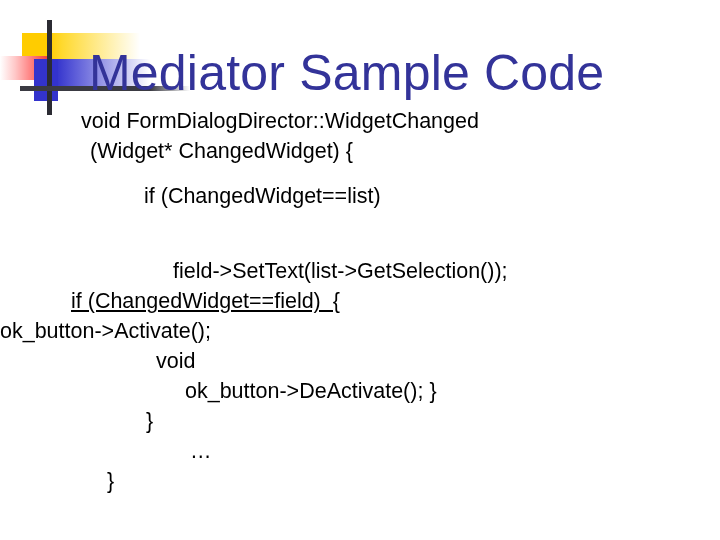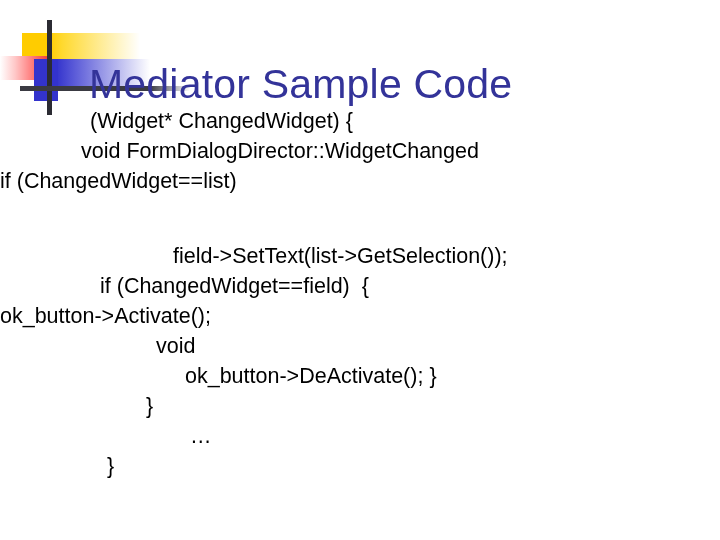--- a/index.html
+++ b/index.html
@@ -95,23 +95,23 @@
     top: 66px;
     width: 40px;
     height: 5px;
     background: linear-gradient(to right, #3A3A42, rgba(255,255,255,0));
   }
 
   
   #slide-title {
     position: absolute;
     left: 89px;
-    top: 33px;
+    top: 15px;
     width: 600px;
-    font-size: 41px;
+    font-size: 50px;
     line-height: 48px;
     font-weight: normal;
     color: #333399;
     letter-spacing: 0.2px;
     white-space: nowrap;
   }
 
   
   #code-body {
     position: absolute;
@@ -139,25 +139,25 @@
     <div class="lm-blue"></div>
     <div class="lm-blue-core"></div>
     <div class="lm-vline"></div>
     <div class="lm-hline"></div>
     <div class="lm-hline-fade"></div>
   </div>
 
   <h1 id="slide-title">Mediator Sample Code</h1>
 
   <div id="code-body">
+      <div class="code-line" style="padding-left: 81px;">void FormDialogDirector::WidgetChanged</div>
       <div class="code-line" style="padding-left: 90px;">(Widget* ChangedWidget) {</div>
-      <div class="code-line" style="padding-left: 81px;">void FormDialogDirector::WidgetChanged</div>
-      <div class="code-line" style="">if (ChangedWidget==list)</div>
+      <div class="code-line" style="padding-left: 144px; margin-top: 15px;">if (ChangedWidget==list)</div>
       <div class="code-line" style="padding-left: 173px; margin-top: 45px;">field-&gt;SetText(list-&gt;GetSelection());</div>
-      <div class="code-line" style="padding-left: 100px;">if (ChangedWidget==field)  {</div>
+      <div class="code-line" style="padding-left: 71px; text-decoration: underline;">if (ChangedWidget==field)  {</div>
       <div class="code-line" style="">ok_button-&gt;Activate();</div>
       <div class="code-line" style="padding-left: 156px;">void</div>
       <div class="code-line" style="padding-left: 185px;">ok_button-&gt;DeActivate(); }</div>
       <div class="code-line" style="padding-left: 146px;">}</div>
       <div class="code-line" style="padding-left: 190px;">…</div>
       <div class="code-line" style="padding-left: 107px;">}</div>
     </div>
 
 </div>
 

